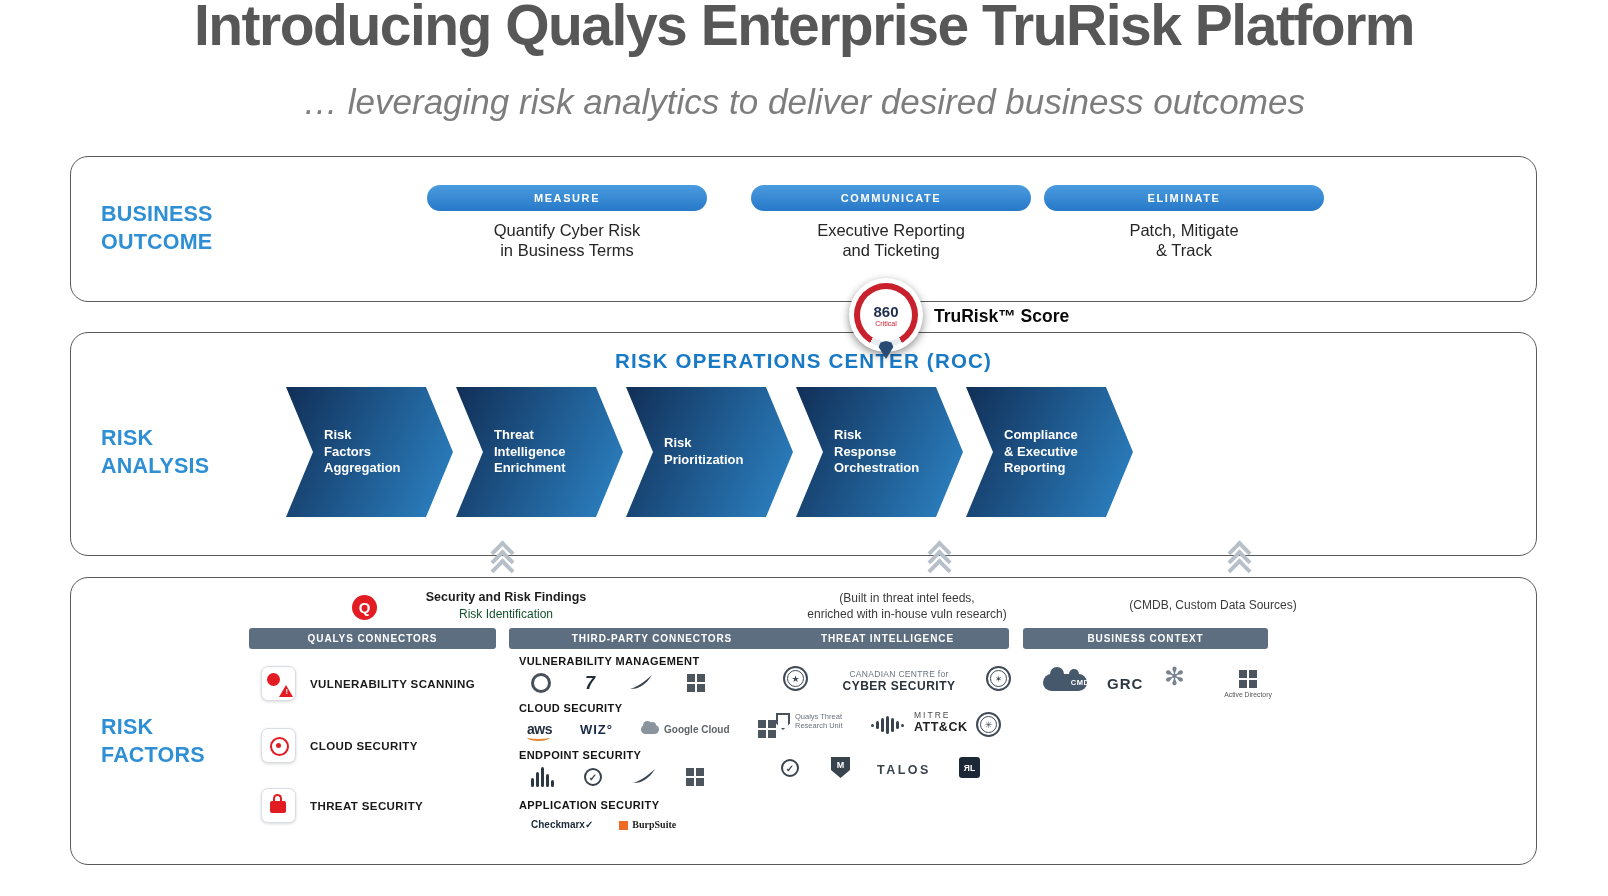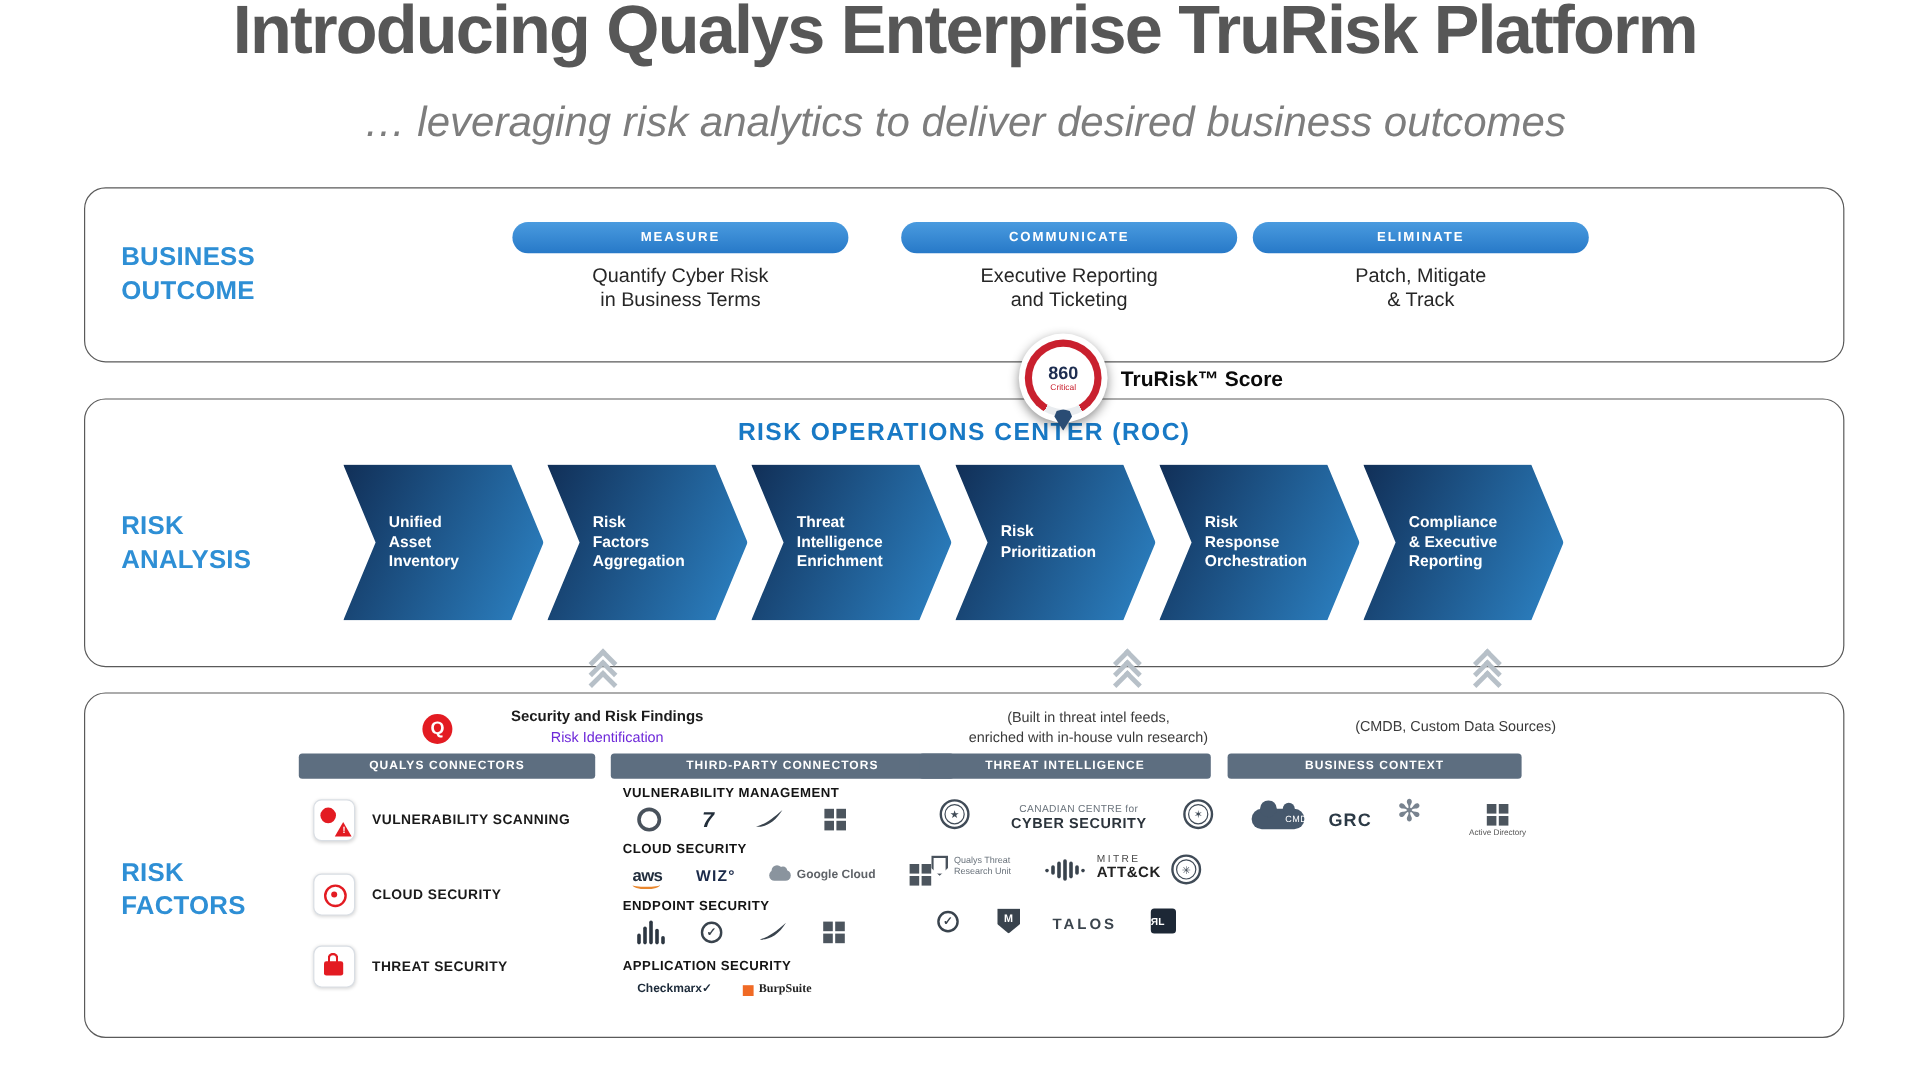--- a/index.html
+++ b/index.html
@@ -63,21 +63,21 @@
   .uc{width:13px;height:13px;border-left:4px solid #b7c0c8;border-top:4px solid #b7c0c8;
     transform:rotate(45deg);margin:0 auto;}
   .uc+.uc{margin-top:-8px;}
 
   
   .qlogo{position:absolute;left:281px;top:17px;width:25px;height:25px;background:#e31b22;
     border-radius:50%;color:#fff;display:flex;align-items:center;justify-content:center;
     font-weight:700;font-size:15px;}
   .note-strong{position:absolute;left:330px;top:12px;width:210px;text-align:center;
     font-size:12.5px;font-weight:700;color:#1c1c1c;}
-  .note-sub{position:absolute;left:330px;top:29px;width:210px;text-align:center;font-size:12px;color:#6d28d9;}
+  .note-sub{position:absolute;left:330px;top:29px;width:210px;text-align:center;font-size:12px;color:#14532d;}
   .note-threat{position:absolute;left:696px;top:12px;width:280px;text-align:center;
     font-size:12px;color:#3a3a3a;line-height:1.35;white-space:pre-line;}
   .note-context{position:absolute;left:1002px;top:20px;width:280px;text-align:center;font-size:12px;color:#3a3a3a;}
 
   .colhdr{position:absolute;top:50px;height:21px;border-radius:3px;background:#5d6e80;color:#fff;
     font-size:10px;font-weight:700;letter-spacing:.9px;display:flex;align-items:center;justify-content:center;}
   #hdr-qualys{left:178px;width:247px}
   #hdr-third{left:438px;width:286px}
   #hdr-threat{left:695px;width:243px}
   #hdr-context{left:952px;width:245px}
@@ -148,27 +148,27 @@
   .dots-logo i:nth-child(7){height:3px}
   .mitre{position:absolute;left:843px;top:132px;}
   .mitre .l1{font-size:8.5px;letter-spacing:2px;color:#4a4a4a;}
   .mitre .l2{font-size:12.5px;font-weight:800;color:#222;letter-spacing:.5px;}
   #ti-check{position:absolute;left:710px;top:181px;}
   .shield-logo{position:absolute;left:760px;top:179px;width:19px;height:21px;background:#39434d;
     clip-path:polygon(0 0,100% 0,100% 62%,50% 100%,0 62%);
     display:flex;align-items:flex-start;justify-content:center;color:#fff;font-size:9px;font-weight:800;padding-top:3px;box-sizing:border-box;}
   .talos{position:absolute;left:806px;top:185px;font-size:12.5px;font-weight:700;letter-spacing:2.5px;color:#3b444d;}
   .rl-logo{position:absolute;left:888px;top:179px;width:21px;height:21px;background:#1d2836;border-radius:3px;
-    color:#fff;display:flex;align-items:center;justify-content:flex-start;font-size:8.5px;font-weight:800;}
+    color:#fff;display:flex;align-items:center;justify-content:center;font-size:8.5px;font-weight:800;}
 
   .cmdb-cloud{position:absolute;left:972px;top:96px;width:44px;height:17px;background:#46586c;border-radius:9px;
     display:flex;align-items:center;justify-content:center;}
   .cmdb-cloud::before{content:"";position:absolute;left:7px;top:-7px;width:14px;height:14px;background:#46586c;border-radius:50%;}
   .cmdb-cloud::after{content:"";position:absolute;right:8px;top:-5px;width:10px;height:10px;background:#46586c;border-radius:50%;}
-  .cmdb-cloud span{position:relative;z-index:1;color:#fff;font-size:7.5px;font-weight:400;letter-spacing:.5px;padding-left:36px;}
+  .cmdb-cloud span{position:relative;z-index:1;color:#fff;font-size:7.5px;font-weight:700;letter-spacing:.5px;padding-left:36px;}
   .grc-logo{position:absolute;left:1036px;top:97px;font-size:15px;font-weight:800;color:#2c3a46;letter-spacing:1px;}
   .flake-logo{position:absolute;left:1093px;top:86px;font-size:25px;color:#78838f;line-height:1;}
   .ad-logo{position:absolute;left:1147px;top:92px;width:60px;text-align:center;}
   .ad-logo .ms-squares{margin:0 auto;width:18px;}
   .ad-label{font-size:6.8px;color:#555;margin-top:3px;}
 </style>
 </head>
 <body>
 
 <div class="stage">
@@ -205,25 +205,20 @@
     </div>
     <div class="gauge-pin"></div>
   </div>
   <div class="trurisk-label">TruRisk™ Score</div>
 
   <section class="panel" id="panel-analysis">
     <div class="roc-heading">RISK OPERATIONS CENTER (ROC)</div>
     <div class="section-label">RISK
 ANALYSIS</div>
     <div class="chevron-row">
-      <div class="chev">
-          <span>Unified
-Asset
-Inventory</span>
-        </div>
       <div class="chev">
           <span>Risk
 Factors
 Aggregation</span>
         </div>
       <div class="chev">
           <span>Threat
 Intelligence
 Enrichment</span>
         </div>

